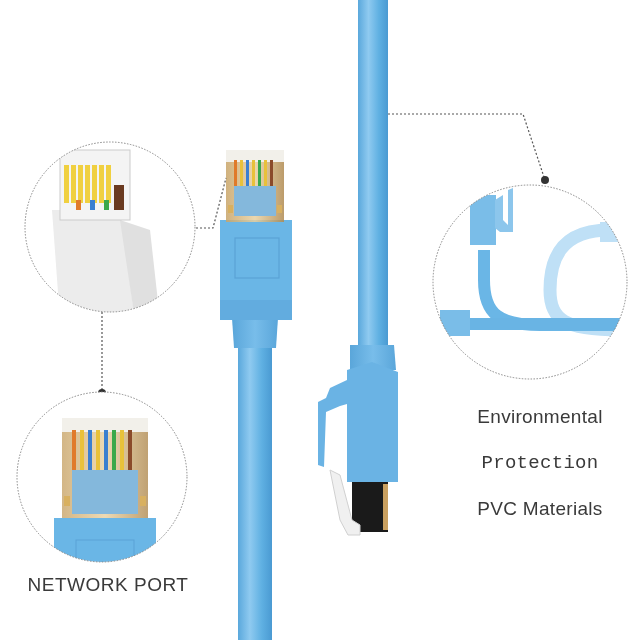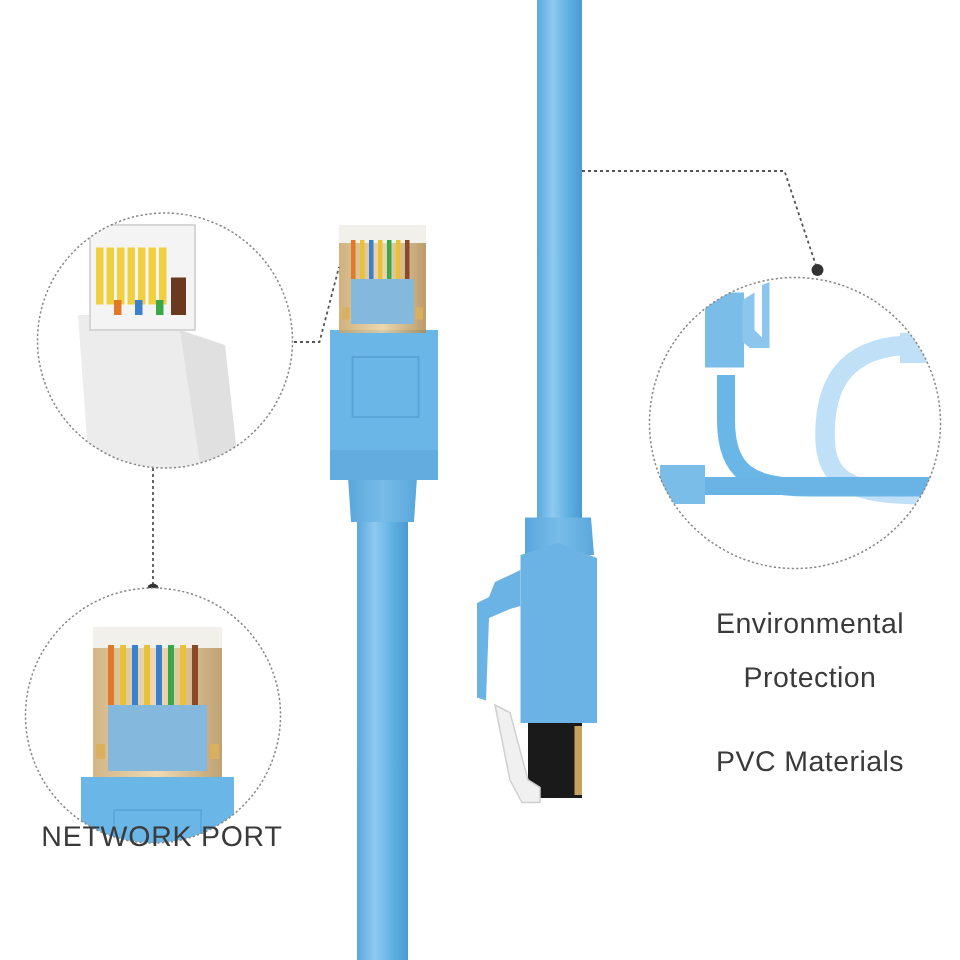--- a/index.html
+++ b/index.html
@@ -1,20 +1,20 @@
 <!DOCTYPE html>
 <html><head>
 <meta charset="utf-8">
 <style>
   html,body{margin:0;padding:0;background:#ffffff;}
   body{width:640px;height:640px;position:relative;overflow:hidden;font-family:"Liberation Sans","DejaVu Sans",sans-serif;}
   svg{position:absolute;left:0;top:0;}
   .label{position:absolute;color:#3a3a3a;font-size:19px;letter-spacing:0.3px;text-align:center;white-space:nowrap;}
   .feat{left:440px;width:200px;}
-  .np{left:18px;top:548px;width:180px;font-size:19px;letter-spacing:0.5px;}
+  .np{left:18px;top:574px;width:180px;font-size:19px;letter-spacing:0.5px;}
 </style>
 </head>
 <body>
 
 <svg width="640" height="640" viewBox="0 0 640 640">
   <defs>
     <linearGradient id="cableV" x1="0" x2="1" y1="0" y2="0">
       <stop offset="0" stop-color="#5aa8dc"></stop>
       <stop offset="0.35" stop-color="#8fcaf0"></stop>
       <stop offset="0.7" stop-color="#5fb0e2"></stop>
@@ -145,15 +145,15 @@
       <rect x="440" y="310" width="30" height="26" fill="#7abde8"></rect>
 
       <rect x="470" y="195" width="26" height="50" fill="#7abde8"></rect>
       <path d="M495 200 L503 195 L503 220 L508 225 L508 190 L513 188 L513 232 L500 232 L495 228 Z" fill="#8cc6ec"></path>
     </g>
     <circle cx="530" cy="282" r="97" fill="none" stroke="#888" stroke-width="1" stroke-dasharray="1.5,1.5"></circle>
   </g>
 </svg>
 
 <div class="label feat" style="top:406px;">Environmental</div>
-<div class="label feat" style="top:442px;">Protection</div>
+<div class="label feat" style="top:452px;font-family:Liberation Mono, monospace;">Protection</div>
 <div class="label feat" style="top:498px;">PVC Materials</div>
 <div class="label np">NETWORK PORT</div>
 
 </body></html>

